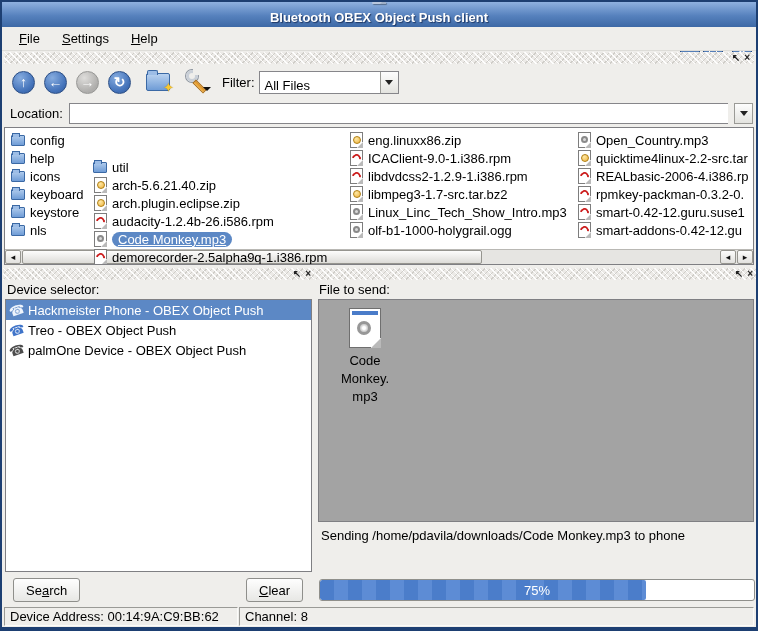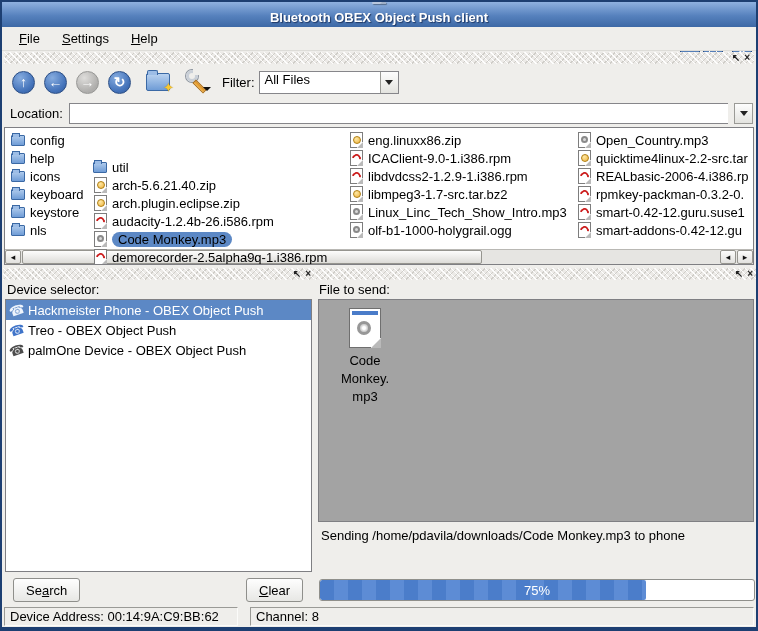--- a/index.html
+++ b/index.html
@@ -70,42 +70,42 @@
   .tbwrench { position:relative; width:26px; height:26px; margin:0 8px 0 4px; }
   .tbwrench .head { position:absolute; left:2px; top:1px; width:12px; height:12px; border-radius:50%;
     border:3.5px solid #c9cfd7; box-shadow:0 0 0 1px #8b939e; }
   .tbwrench .notch { position:absolute; left:9px; top:0px; width:6px; height:6px; background:#efeeeb; }
   .tbwrench .handle { position:absolute; left:13px; top:10px; width:5px; height:15px;
     background:linear-gradient(90deg,#f7b646,#d88a1f); border:1px solid #a96a12; transform:rotate(-45deg); }
   .tbwrench .dd { position:absolute; right:-1px; bottom:0; width:0; height:0;
     border:4px solid transparent; border-top-color:#111; }
   .flabel { font-size:13px; margin:0 4px 0 4px; }
   .combo { width:140px; height:23px; background:#fff; border:1px solid #86868a;
-    display:flex; align-items:flex-start; font-size:13px; }
+    display:flex; align-items:flex-end; font-size:13px; }
   .combo .cval { flex:1; padding-left:5px; }
   .combo .carr { width:18px; height:100%; border-left:1px solid #9a9a96;
     background:linear-gradient(#fdfdfd,#e3e3df); display:flex; align-items:center; justify-content:center; }
   .tri-dn { width:0; height:0; border:4px solid transparent; border-top:5px solid #222; margin-top:4px; }
   
   .locrow { position:absolute; top:98px; left:0; width:754px; height:27px;
     display:flex; align-items:center; padding:0 3px 0 8px; gap:6px; font-size:13px; }
   .locinput { flex:1; height:21px; border:1px solid #86868a; border-right:none; background:#fff;
     font-family:"Liberation Sans",sans-serif; font-size:13px; padding:0 4px; outline:none; }
   .locarr { width:19px; height:21px; border:1px solid #9a9a96; background:linear-gradient(#fdfdfd,#e3e3df);
     display:flex; align-items:center; justify-content:center; }
   
   .fileview { position:absolute; top:125px; left:2px; width:750px; height:138px;
     background:#fff; border:1px solid #7f7f83; overflow:hidden; }
   .fcol { position:absolute; top:3px; }
   .fcol.c0 { left:6px;   width:80px; }
   .fcol.c1 { left:88px;  width:254px;margin-top:27px; }
   .fcol.c2 { left:344px; width:226px; }
   .fcol.c3 { left:572px; width:200px; }
   .frow { height:18px; display:flex; align-items:center; gap:3px; font-size:13px; white-space:nowrap; }
-  .fname.sel { background:#5c88c5; color:#000000; border-radius:8px; padding:0 6px; }
+  .fname.sel { background:#5c88c5; color:#ffffff; border-radius:8px; padding:0 6px;text-decoration:underline; }
   .fic { width:16px; height:16px; position:relative; flex:0 0 16px; }
   .fic .folder { position:absolute; left:0; top:3px; width:14px; height:11px;
     background:linear-gradient(#aecaec,#6f9cd6); border:1px solid #3b69a5; border-radius:1px; }
   .fic .folder::before { content:""; position:absolute; top:-3px; left:0; width:6px; height:3px;
     background:#9dbde6; border:1px solid #3b69a5; border-bottom:none; }
   .fic .doc { position:absolute; left:1px; top:0; width:13px; height:16px; background:#fff;
     border:1px solid #7d7d7d; }
   .fic .doc::after { content:""; position:absolute; right:-1px; bottom:-1px; border:3px solid #fff;
     border-bottom-color:#b9b9b9; border-right-color:#b9b9b9; }
   .fic .em { position:absolute; }
@@ -160,21 +160,21 @@
   .sending { top:260px; }
   .streaming { top:312px; }
   .pbar { position:absolute; left:4px; top:311px; width:436px; height:22px; background:#fff;
     border:1px solid #8f8f8b; border-radius:3px; overflow:hidden; }
   .pfill { position:absolute; left:0; top:0; bottom:0; border-radius:2px;
     background:repeating-linear-gradient(90deg, #4b7dca 0 14px, #5d8cd5 14px 28px); }
   .plab { position:absolute; left:0; right:0; top:0; bottom:0; display:flex; align-items:center;
     justify-content:center; color:#fff; font-size:13px; }
   
   .statusbar { position:absolute; top:603px; left:0; width:754px; height:22px; display:flex;
-    align-items:center; gap:12px; padding:0 2px; }
+    align-items:center; gap:1px; padding:0 2px; }
   .scell { height:19px; display:flex; align-items:center; padding:0 5px; font-size:13px;
     border:1px solid; border-color:#9a9a96 #fbfbf9 #fbfbf9 #9a9a96; background:#efeeeb; white-space:nowrap; }
   .scell.addr { width:234px; }
   .scell.chan { flex:1; }
 </style>
 </head>
 <body>
 
 <div class="win">
 

